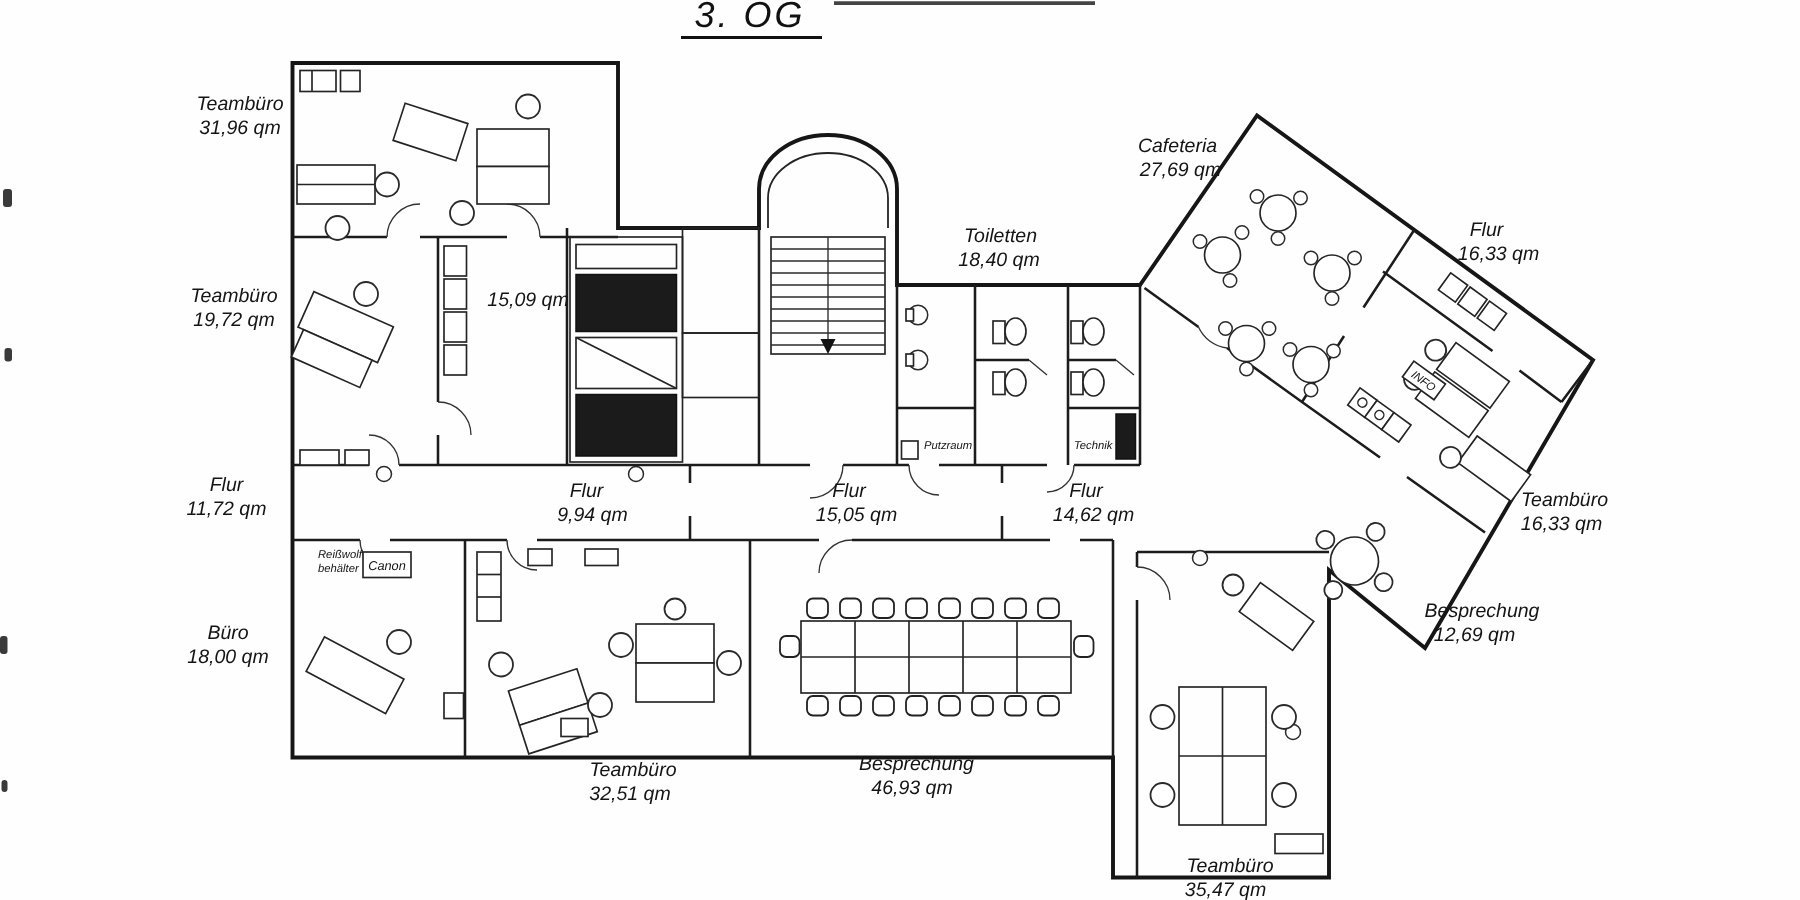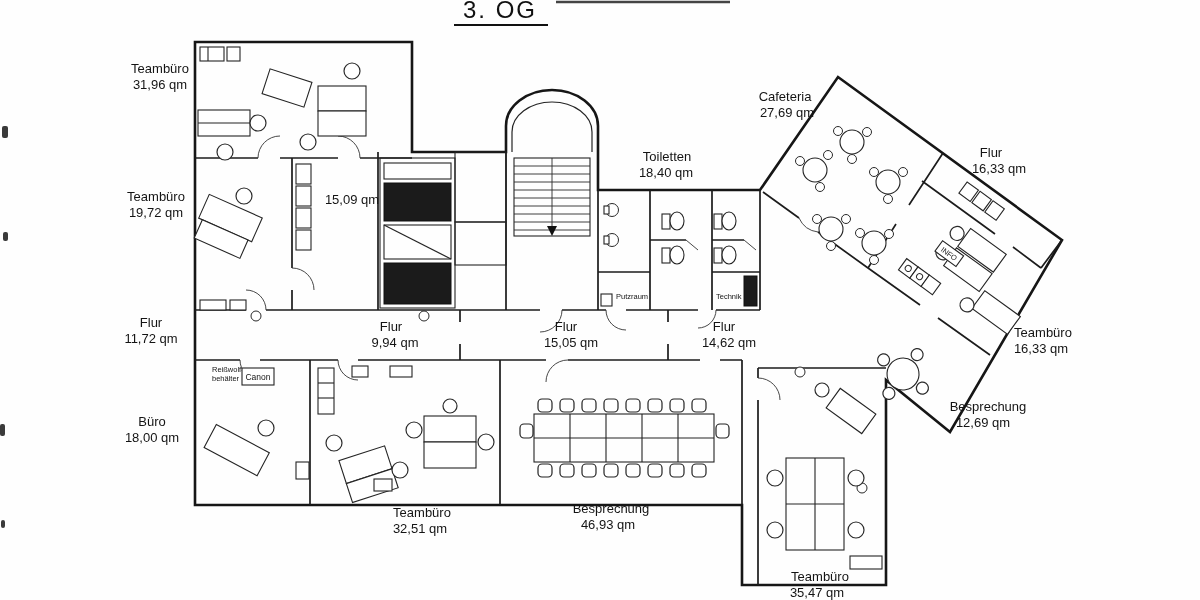--- a/index.html
+++ b/index.html
@@ -1,17 +1,17 @@
 <!DOCTYPE html>
 <html><head>
 <meta charset="utf-8">
 <style>
   html,body{margin:0;padding:0;background:#ffffff;}
   .page{position:relative;width:1200px;height:600px;background:#fefefe;overflow:hidden;
-        font-family:"Liberation Sans",sans-serif;}
+        font-family:"Liberation Sans",sans-serif;font-style:italic;}
   svg{display:block;}
   .wall-outer{fill:none;stroke:#161616;stroke-width:2.6;stroke-linejoin:miter;}
   .wall-in{fill:none;stroke:#1c1c1c;stroke-width:1.7;}
   .wall-thin{fill:none;stroke:#242424;stroke-width:1.2;}
   .f{fill:#ffffff;stroke:#242424;stroke-width:1.1;}
   .fo{fill:none;stroke:#242424;stroke-width:1.1;}
   .dk{fill:#1b1b1b;stroke:#111;stroke-width:1;}
   .ch{fill:#ffffff;stroke:#2a2a2a;stroke-width:1.2;}
   .cs{fill:#ffffff;stroke:#2a2a2a;stroke-width:1;}
   .cc{fill:#ffffff;stroke:#222;stroke-width:1.2;}

